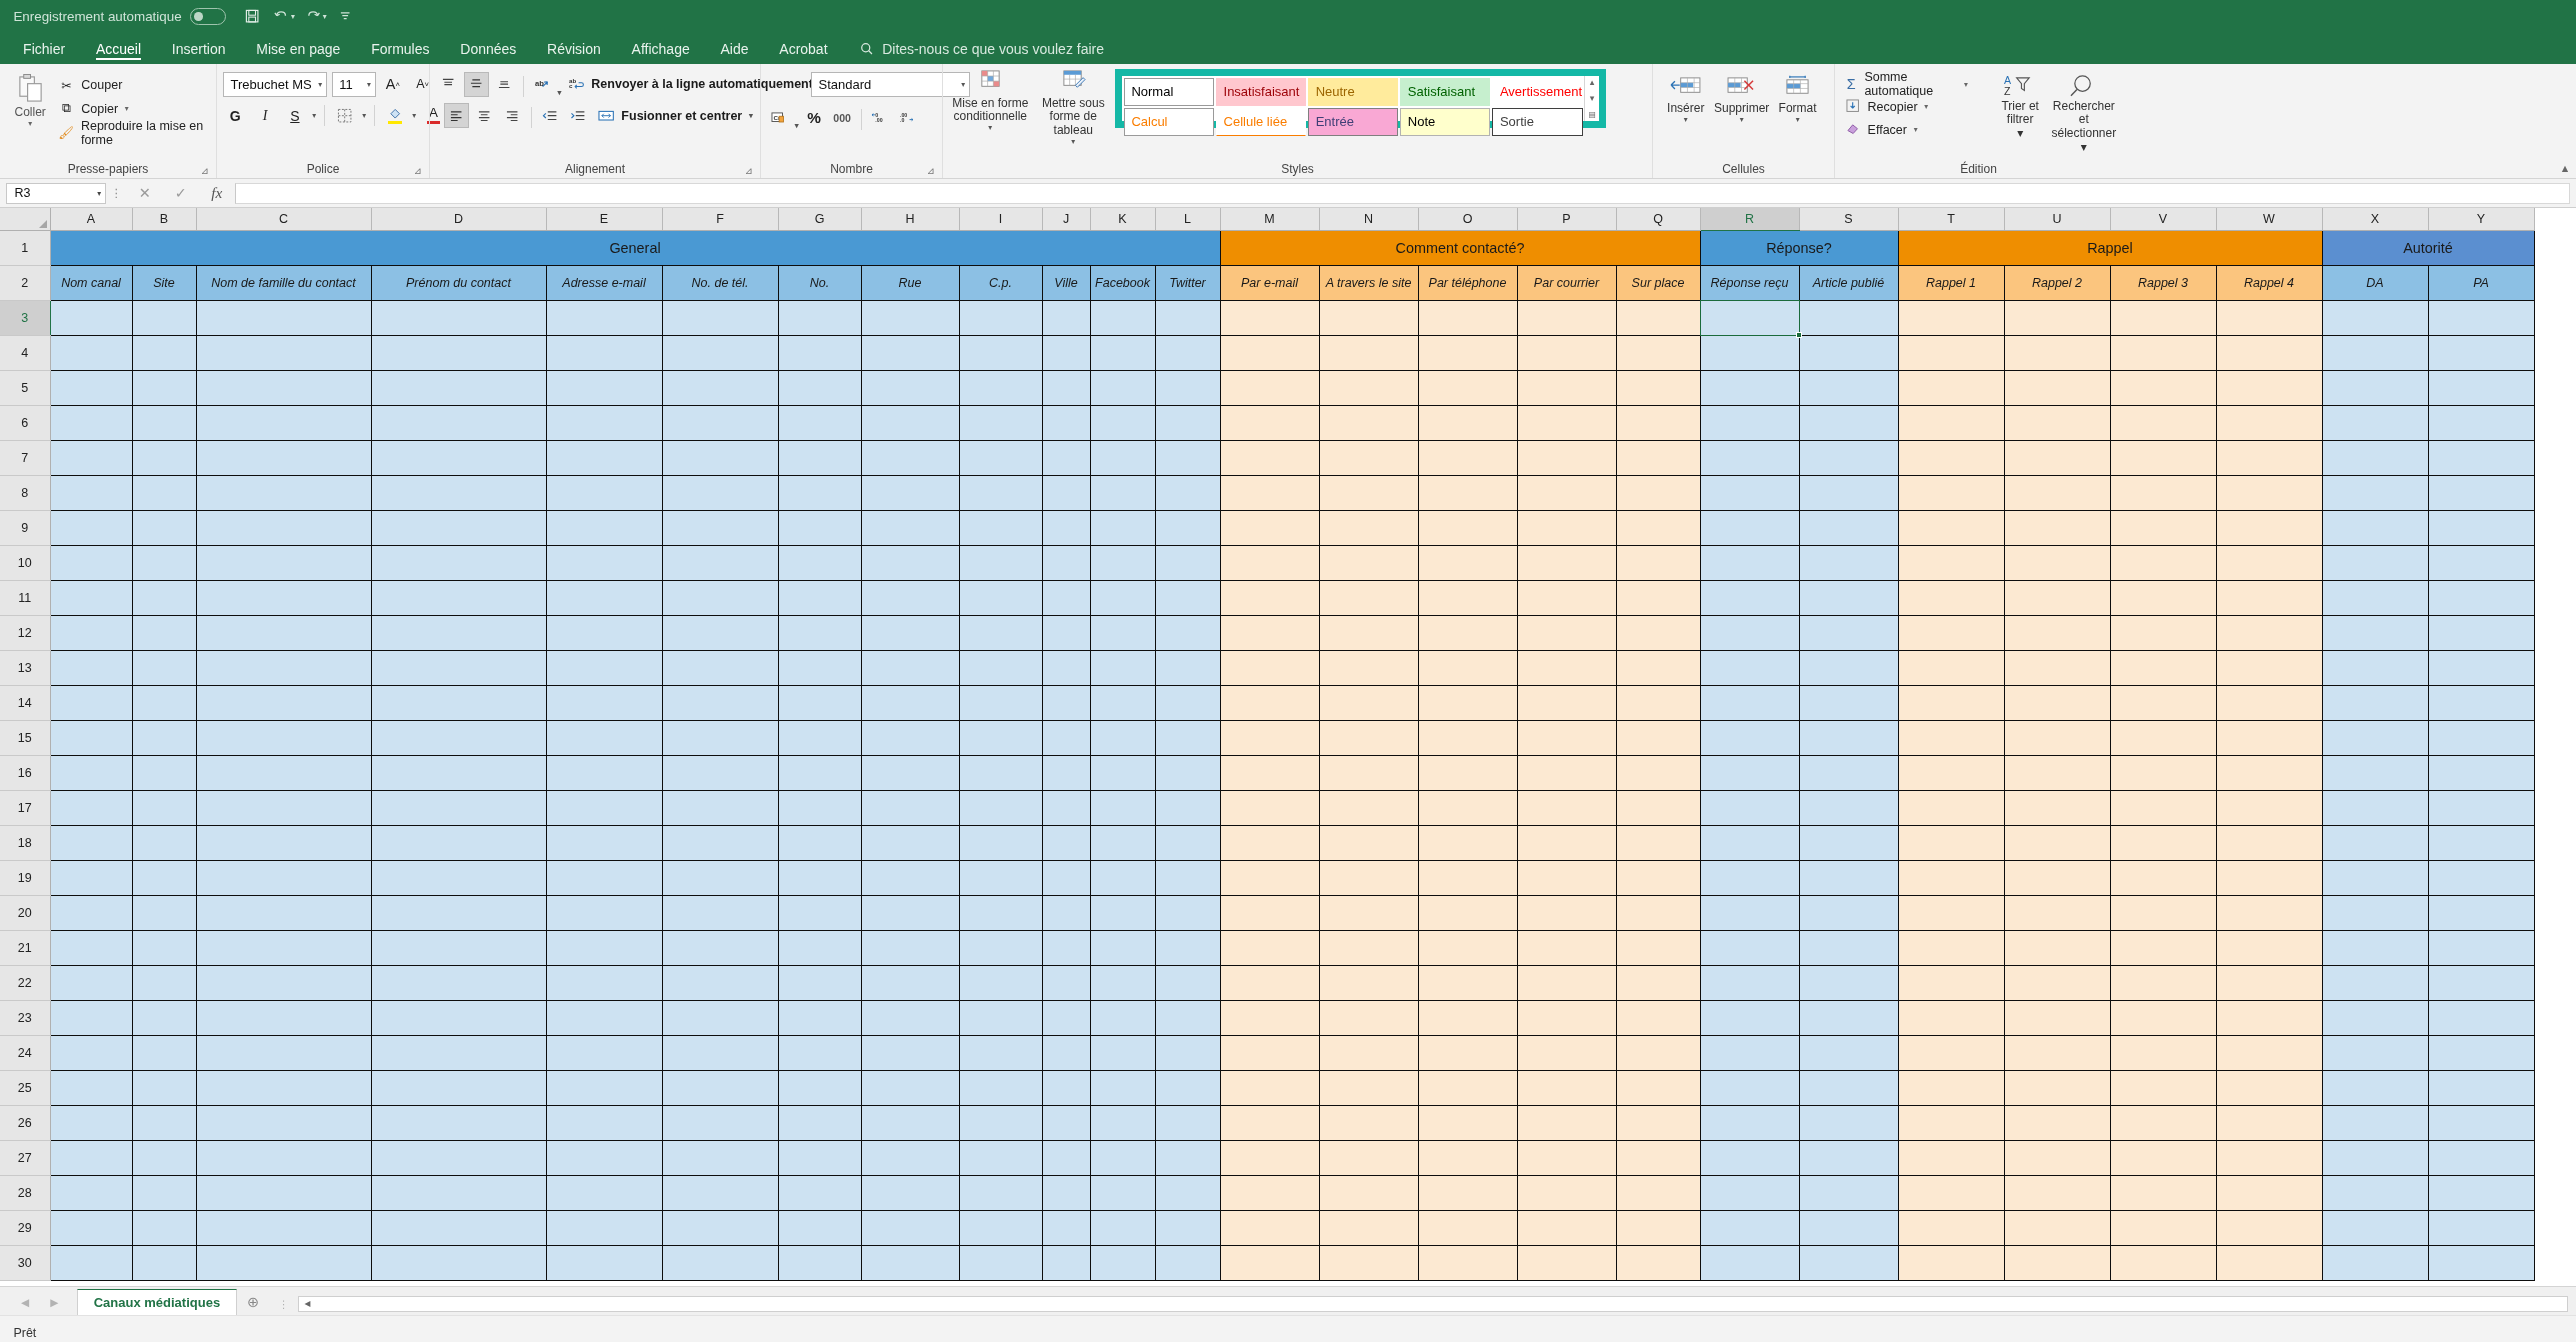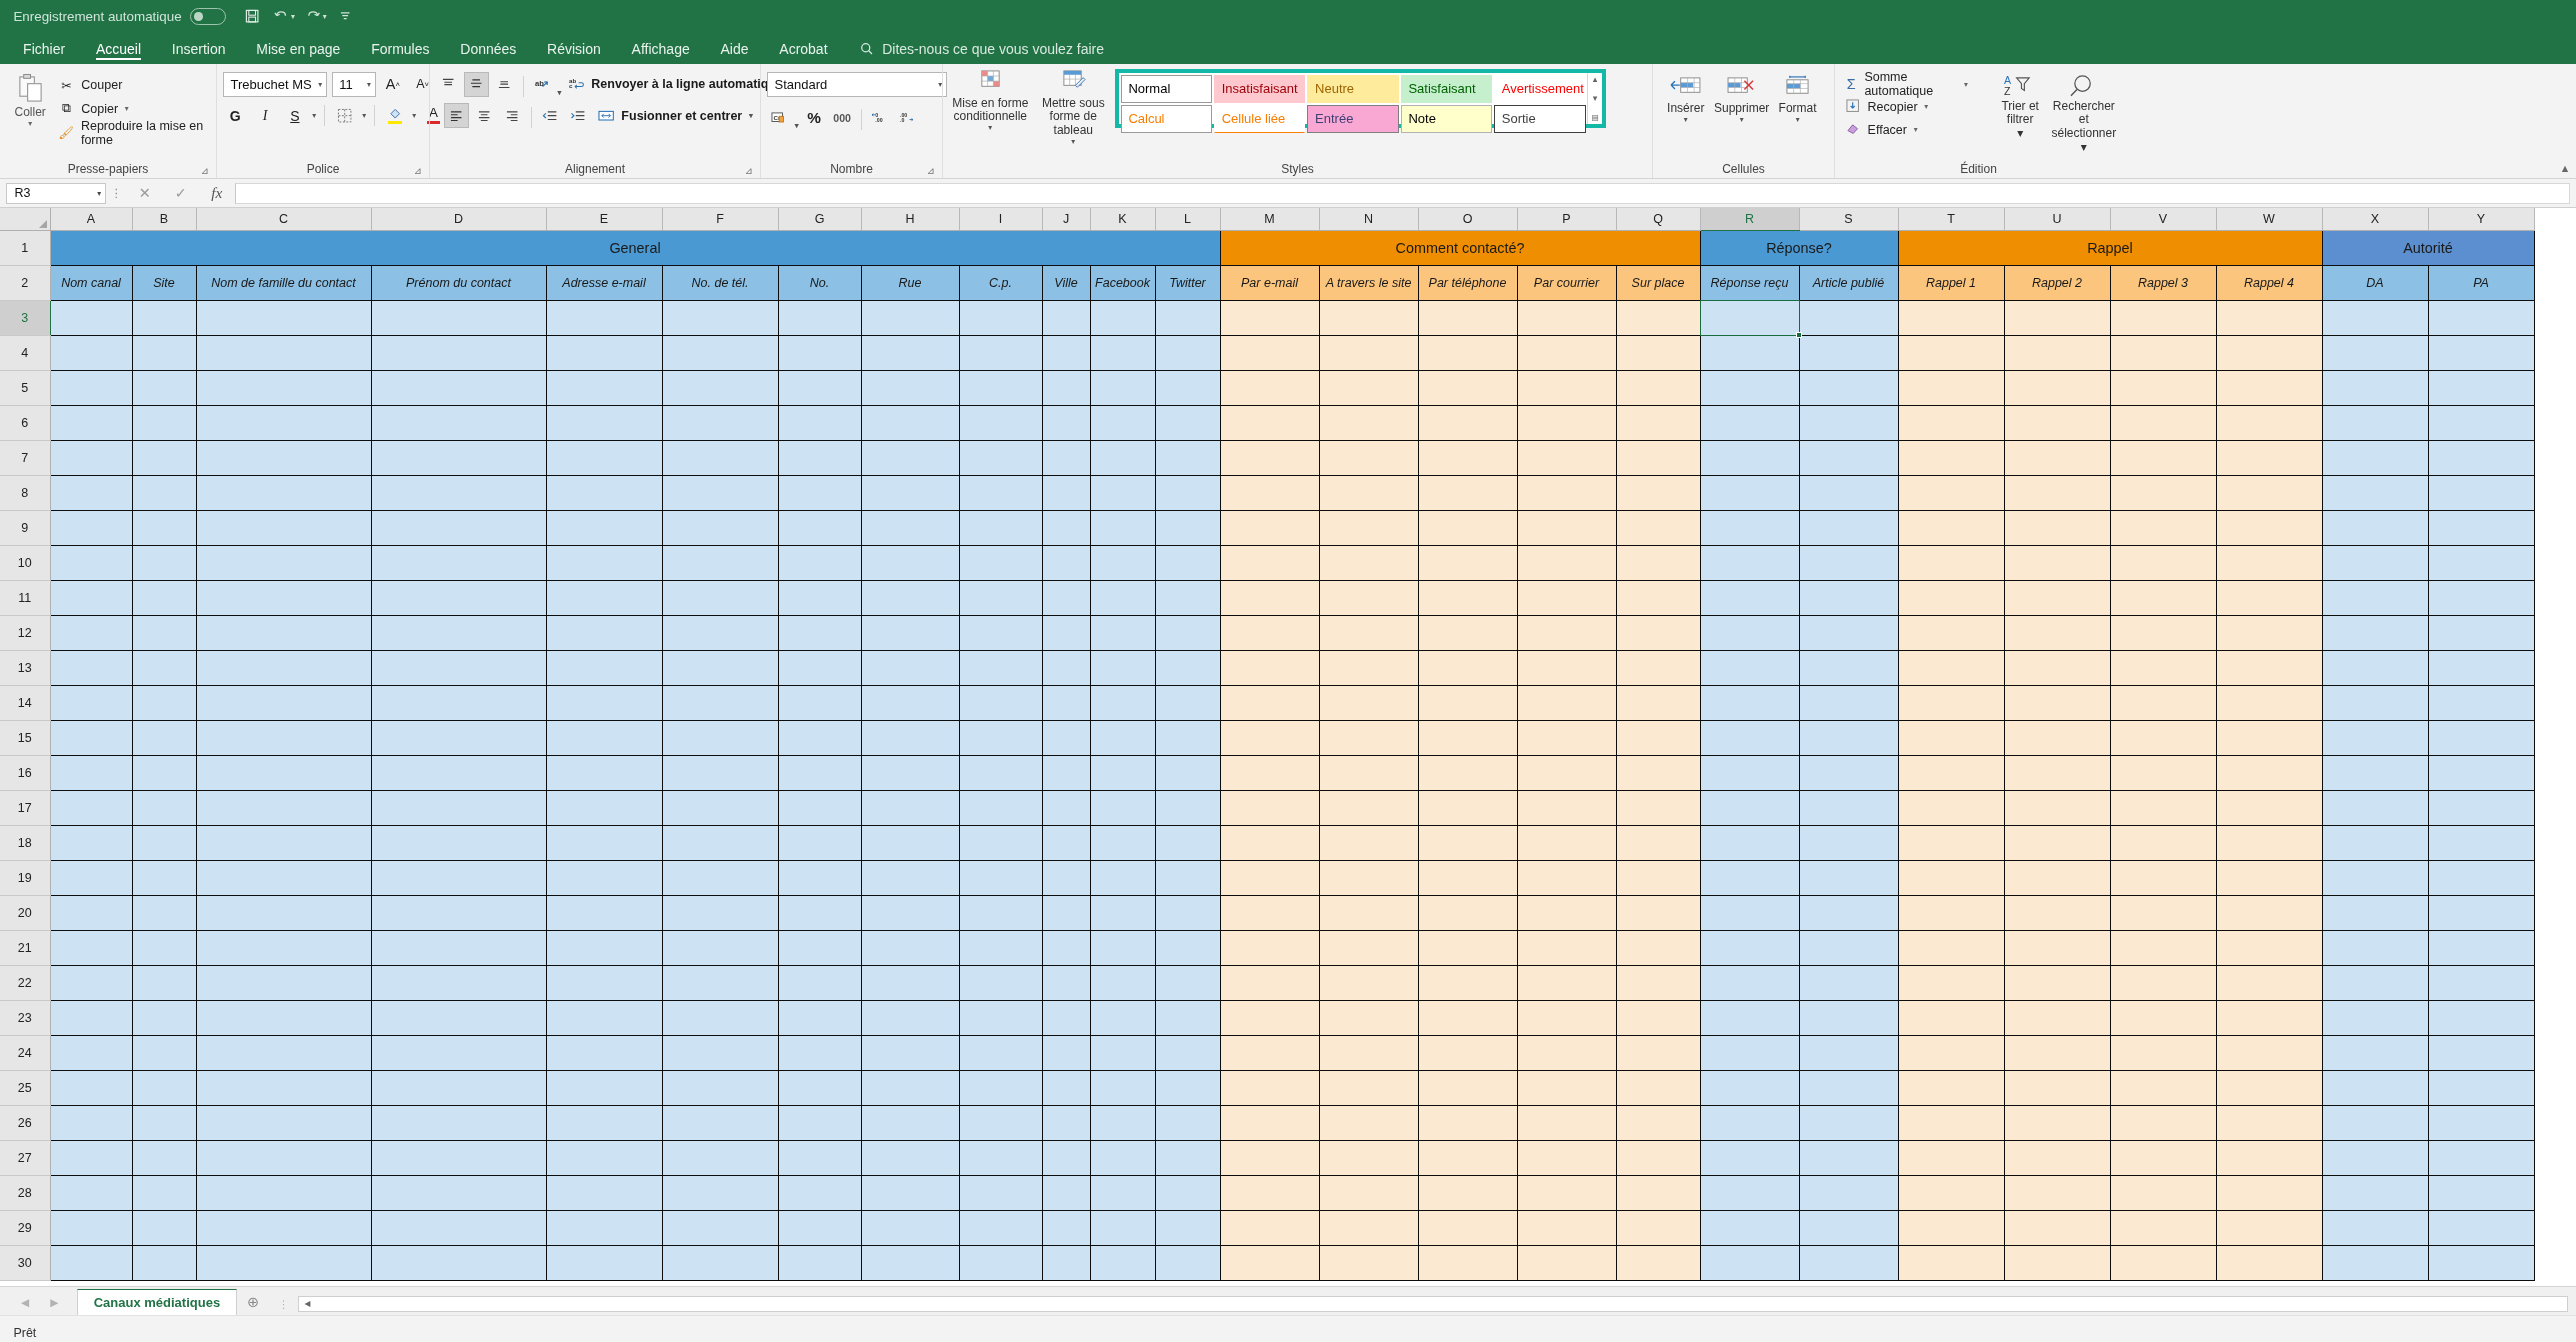--- a/index.html
+++ b/index.html
@@ -113,30 +113,30 @@
 
   
   .al-row { display: flex; align-items: flex-end; gap: 3px; font-weight: bold; }
   .al-row + .al-row { margin-top: 6.7px; padding-left: 8px; }
   .txt-btn {
     display: flex; align-items: center; gap: 6.7px; height: 25px;
     padding: 0 4.8px; font-size: 12.5px; color: #1a1a1a; white-space: nowrap;
   }
 
   
-  .num-combo { width: 180px; }
+  .num-combo { width: 159px; margin-left: 44px; }
 
   
   .cond-btn {
     width: 83px; display: flex; flex-direction: column; align-items: center;
     font-size: 12px; color: #333; text-align: center; line-height: 1.15; padding-top: 1.9px;
   }
   .cond-btn .cl { margin-top: 2.9px; }
   .gallery {
-    border: 4px solid #14b8a6; background: #fff; display: flex;
+    border: 7px solid #14b8a6; background: #fff; display: flex;
     height: 59px; margin-top: 1.9px;
   }
   .gal-grid {
     display: grid; grid-template-columns: repeat(5, 1fr);
     grid-auto-rows: 28px; gap: 1.9px; padding: 1.9px;
   }
   .gal-cell {
     display: flex; align-items: center; padding-left: 6.7px;
     font-size: 13px; white-space: nowrap; overflow: hidden;
     border: 1px solid transparent;

